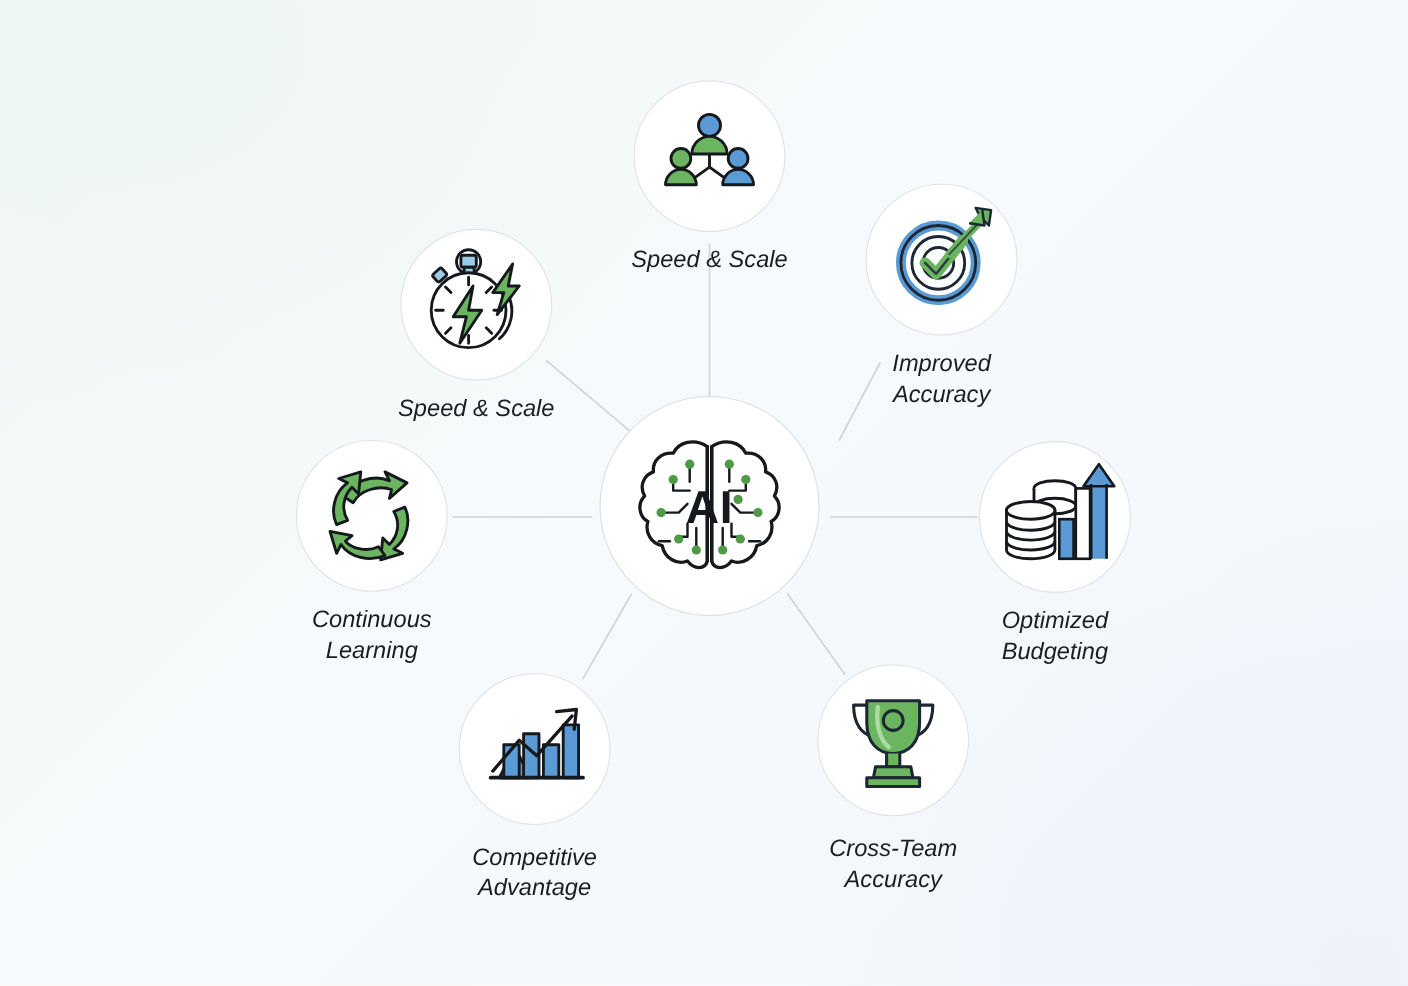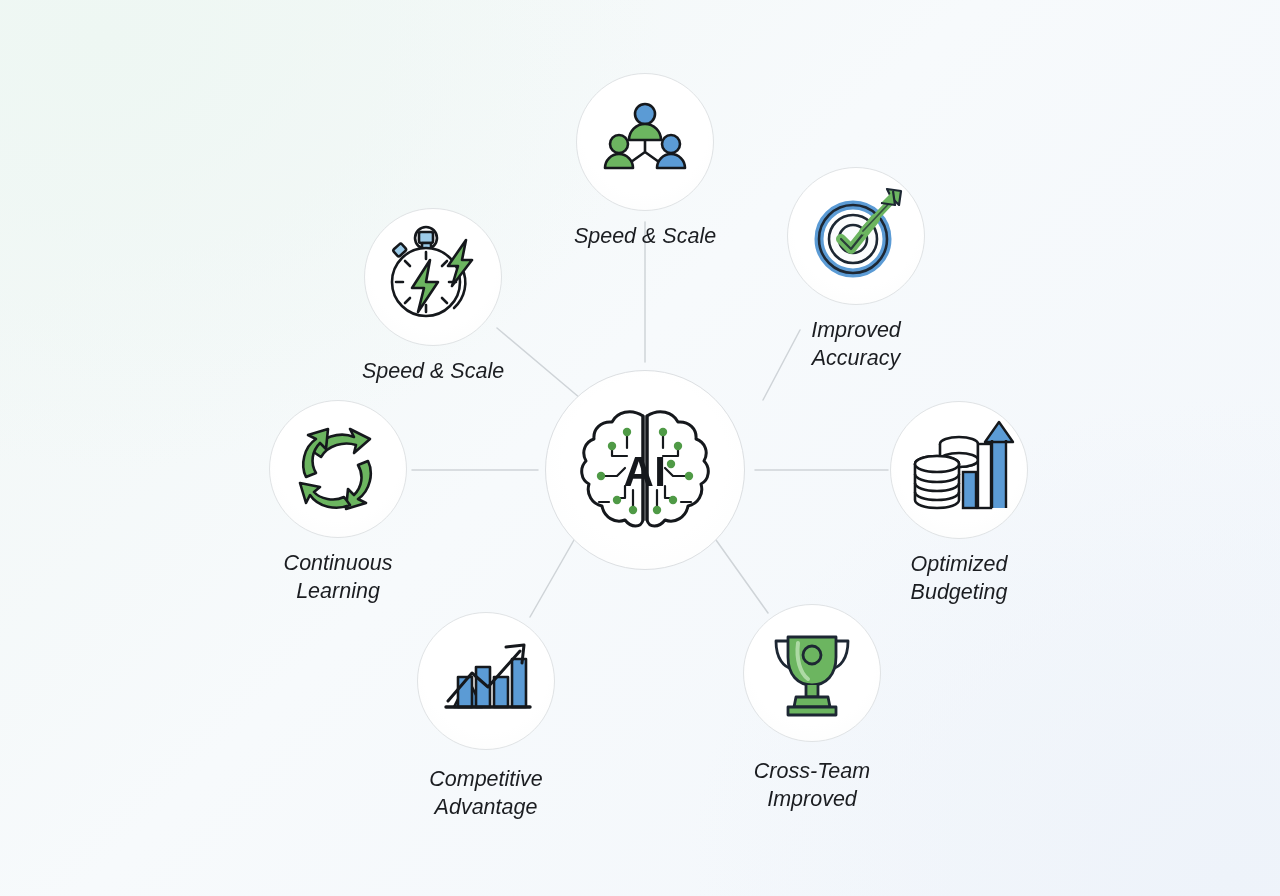--- a/index.html
+++ b/index.html
@@ -30,21 +30,21 @@
     height: 896px;
     pointer-events: none;
   }
 
   
   .hub {
     position: absolute;
     width: 200px;
     height: 200px;
     left: 545px;
-    top: 370px;
+    top: 360px;
     border-radius: 50%;
     border: 1.4px solid #dcdfe2;
     background: radial-gradient(circle at 50% 45%, #ffffff 55%, #fbfcfc 100%);
     box-sizing: border-box;
   }
   .hub-icon {
     position: absolute;
     left: 50%;
     top: 50%;
     transform: translate(-50%, -50%);
@@ -243,21 +243,21 @@
 
           <path d="M44 62 L44 74 L56 74 L56 62" fill="#6cb560"></path>
 
           <path d="M34 74 L66 74 L68 84 L32 84 Z" fill="#6cb560"></path>
           <path d="M26 84 L74 84 L74 92 L26 92 Z" fill="#6cb560"></path>
         </g>
         <path d="M36 20 C34 36 38 50 46 56" fill="none" stroke="#b9e0b0" stroke-width="4" stroke-linecap="round" opacity="0.85"></path>
       </svg>
     </div>
     <div class="node-label lbl-below-far">Cross-Team
-Improved</div>
+Accuracy</div>
   </div>
 
   <div class="node" style="left:486px; top:681px;">
     <div class="bubble">
       <svg width="104" height="104" viewBox="0 0 104 104" xmlns="http://www.w3.org/2000/svg">
         <g stroke="#15181c" stroke-width="2.6" stroke-linejoin="round">
           <path d="M20 78 L34 50 L48 78 Z" fill="#5b9bd5"></path>
           <rect x="24" y="48" width="14" height="30" fill="#5b9bd5"></rect>
           <rect x="42" y="38" width="14" height="40" fill="#5b9bd5"></rect>
           <rect x="60" y="48" width="14" height="30" fill="#5b9bd5"></rect>

